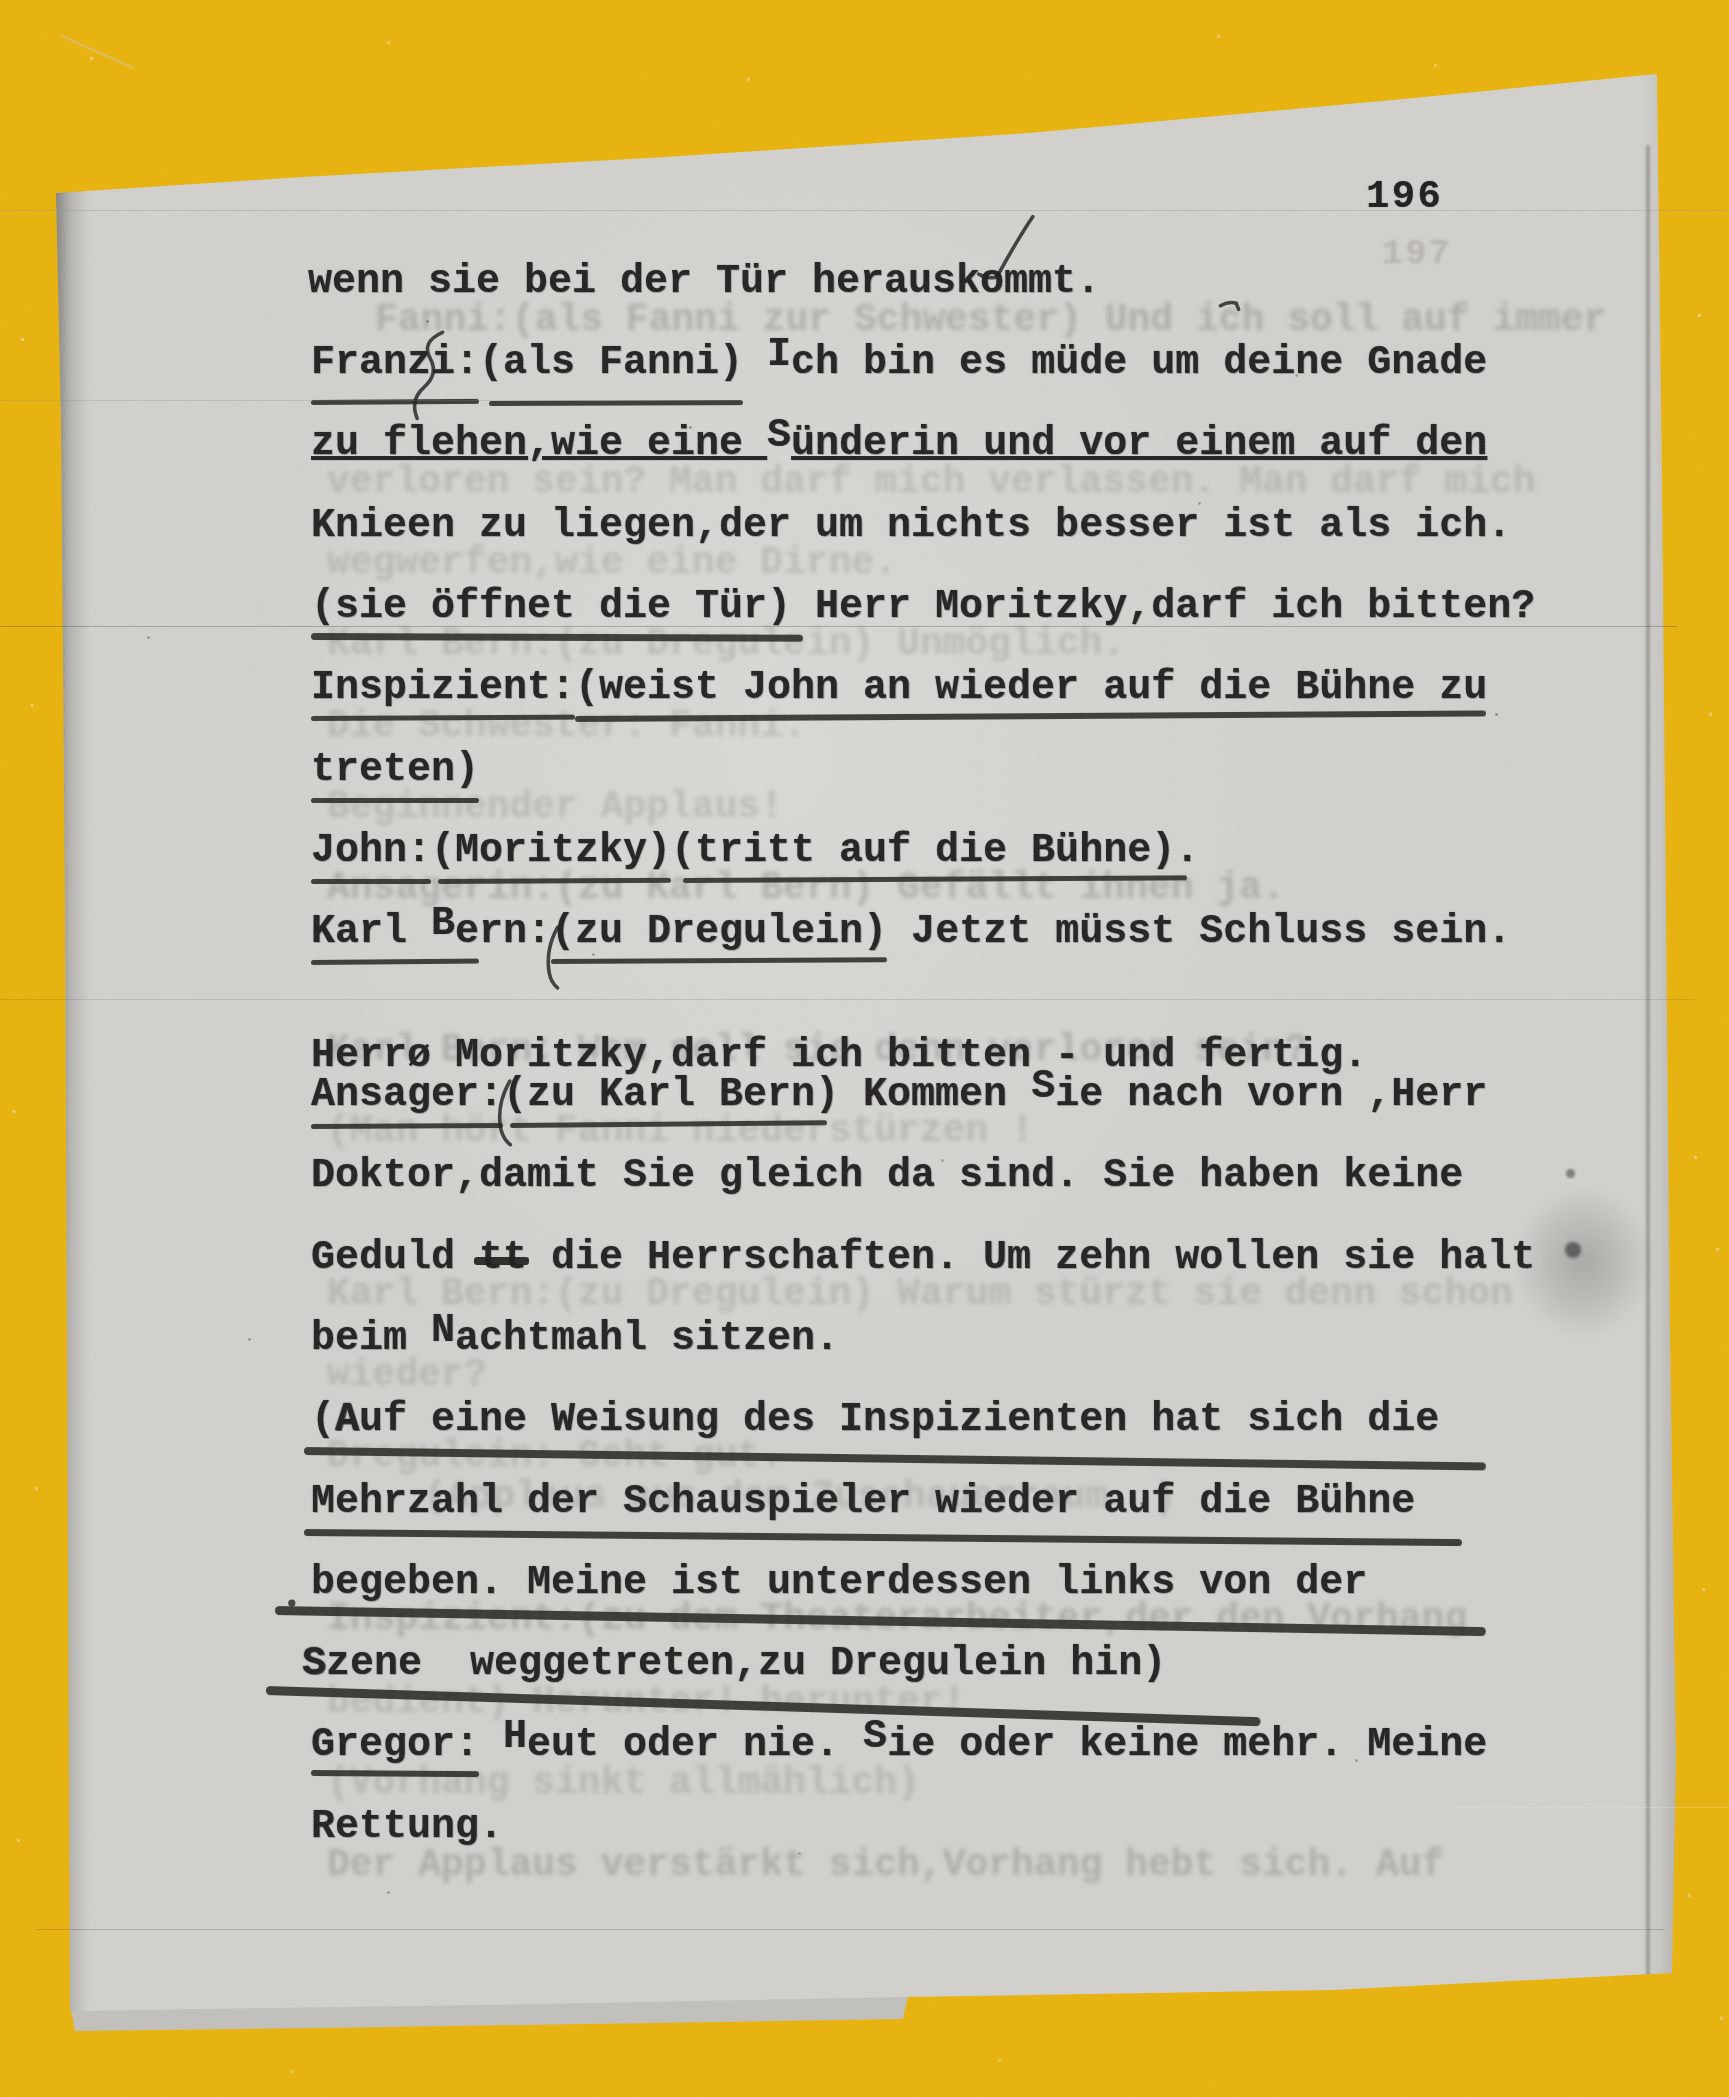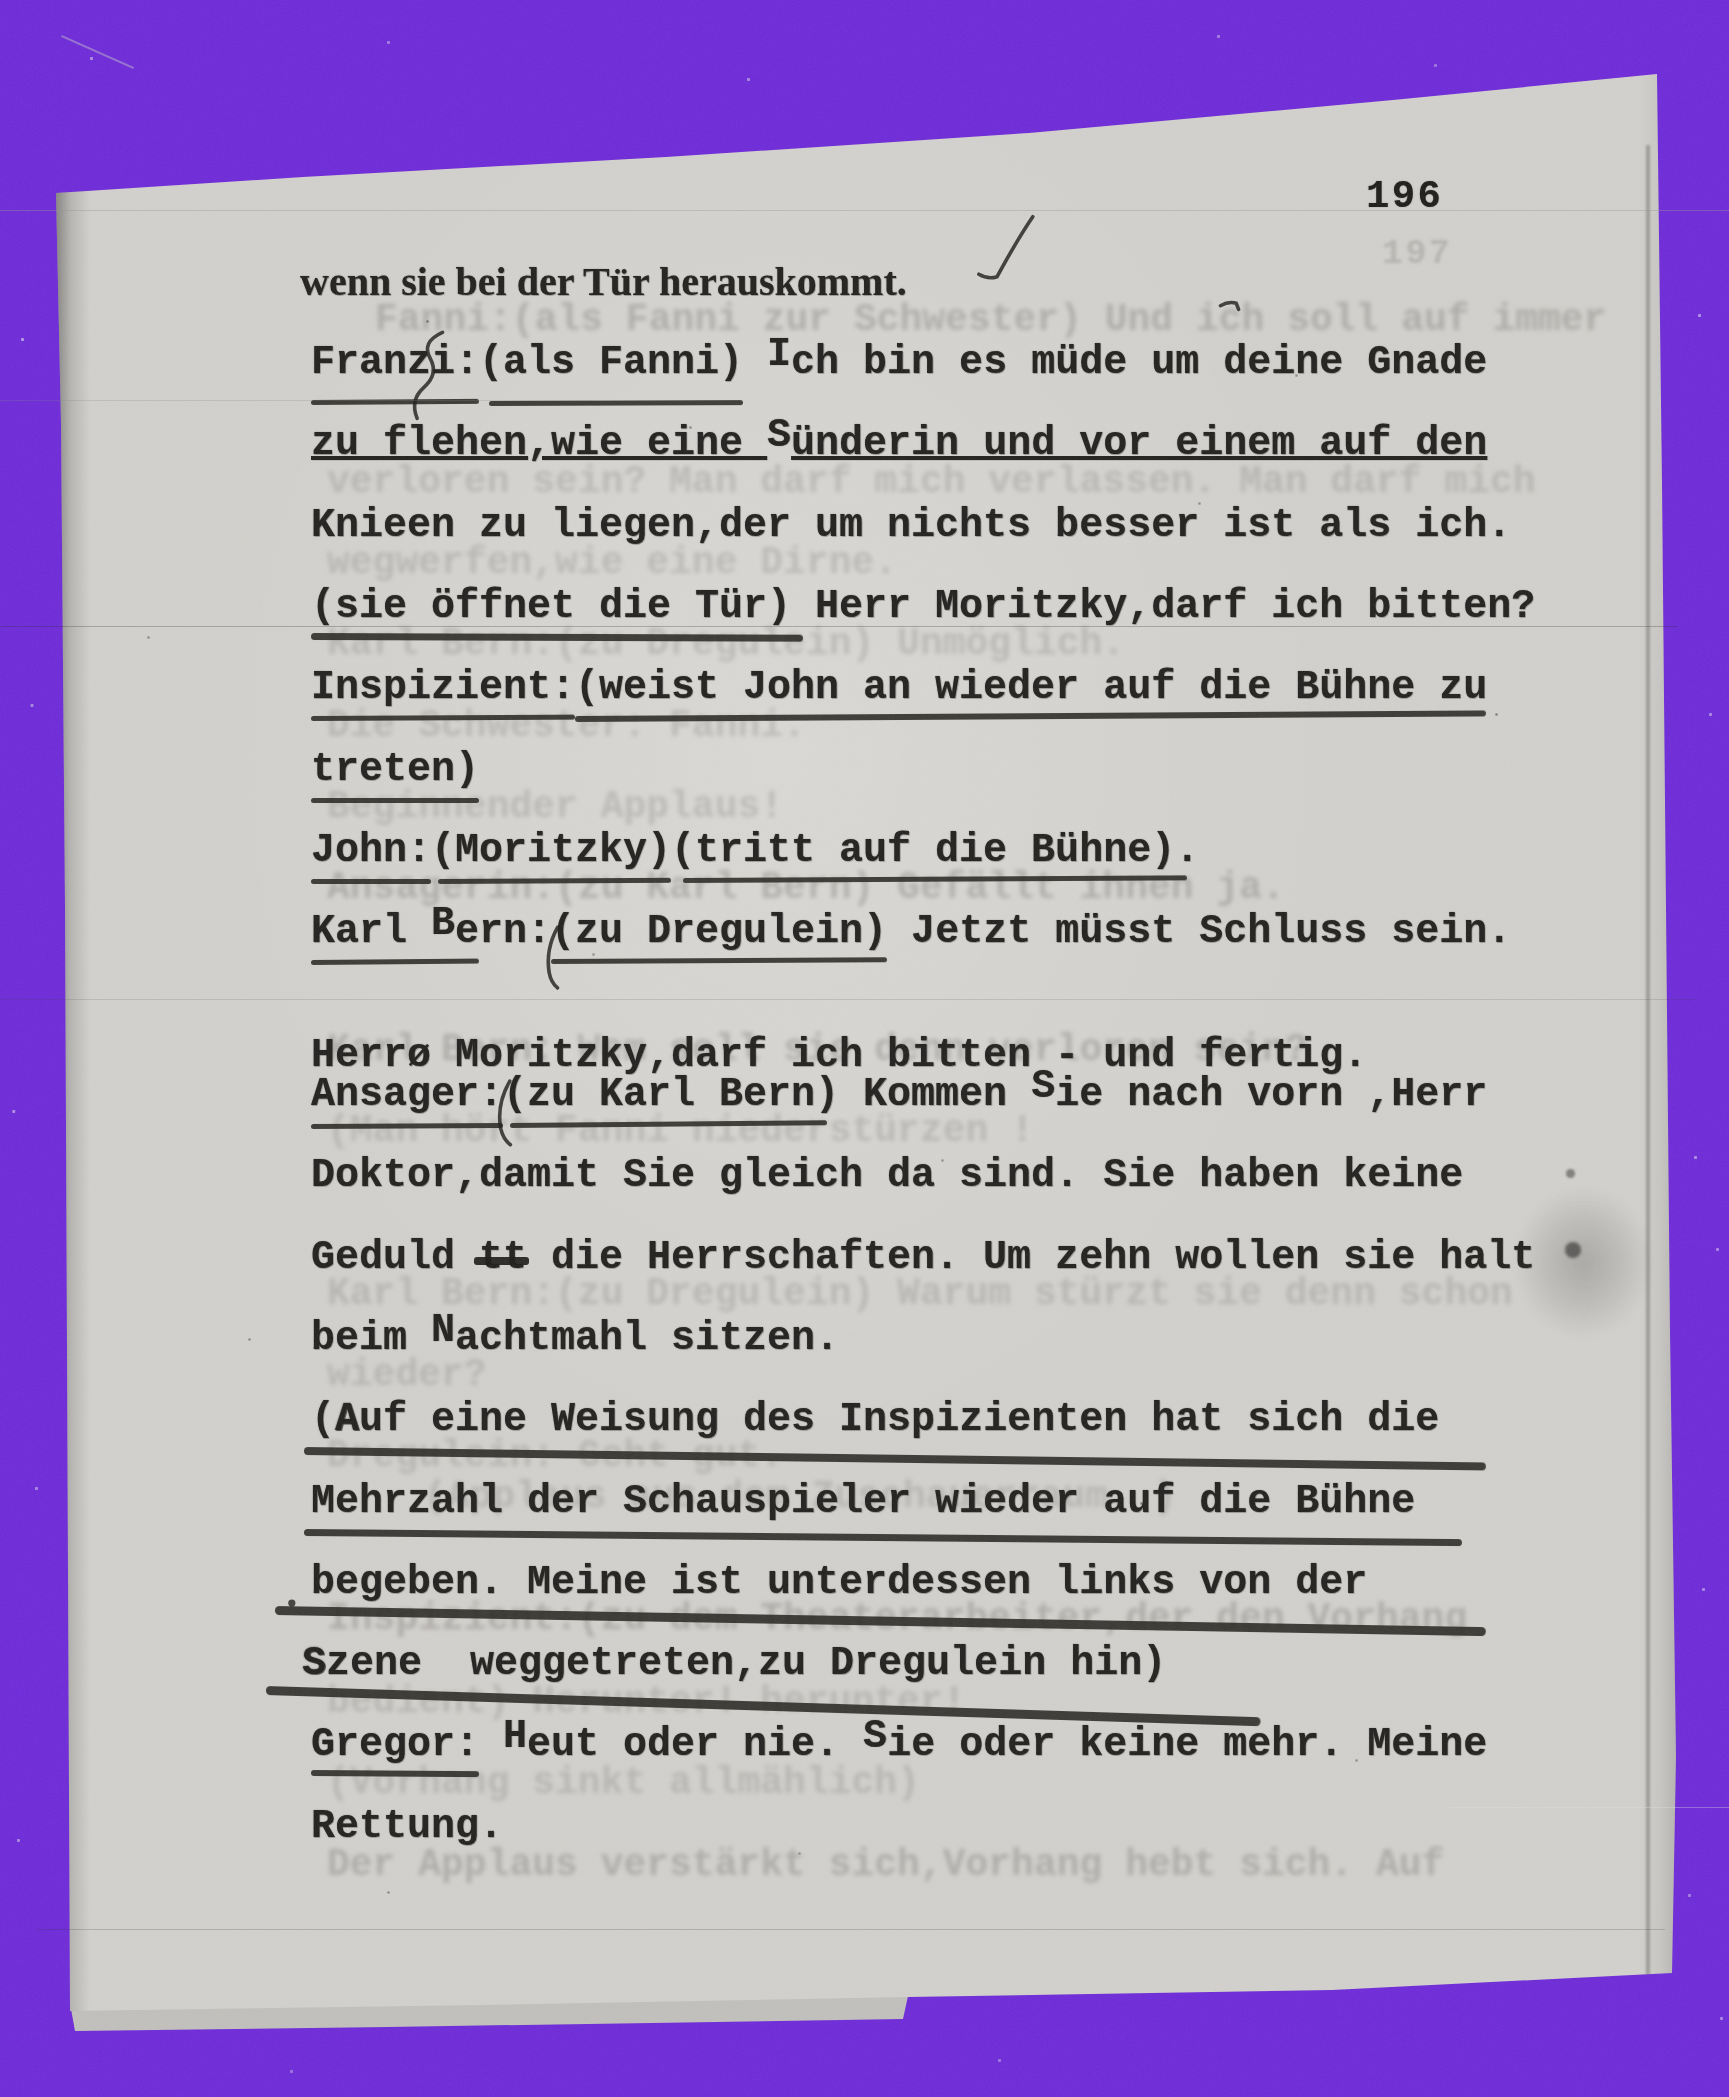--- a/index.html
+++ b/index.html
@@ -1,21 +1,21 @@
 <!DOCTYPE html>
 <html style="font-size:9.7px"><head>
 <meta charset="utf-8">
 <style>
   html,body{margin:0;padding:0;}
   body{
     width:1729px;height:2097px;overflow:hidden;
     background:#070707;
     font-family:"Liberation Mono", "DejaVu Sans Mono", monospace;
   }
-  #stage{position:absolute;left:0;top:0;width:1729px;height:2097px;background:#6d28d9;}
+  #stage{position:absolute;left:0;top:0;width:1729px;height:2097px;background:#eab308;}
 
   
   #under-sheet{
     position:absolute;left:0;top:0;width:1729px;height:2097px;
     background:#c2c0bc;
     clip-path:polygon(71px 2009px,908px 1996px,903px 2019px,388px 2027px,75px 2031px);
   }
 
   
   #page{
@@ -141,21 +141,21 @@
         <div class="ghost strong" style="left: 327px; top: 1600px;">Inspizient:(zu dem Theaterarbeiter,der den Vorhang</div>
         <div class="ghost" style="left: 327px; top: 1683px;">bedient) Herunter! herunter!</div>
         <div class="ghost" style="left: 327px; top: 1764px;">(Vorhang sinkt allmählich)</div>
         <div class="ghost strong" style="left: 327px; top: 1846px;">Der Applaus verstärkt sich,Vorhang hebt sich. Auf</div>
       </div>
 
     <div id="ghost-page-number">197</div>
     <div id="page-number">196</div>
 
     <div id="typed-lines">
-        <div class="line" style="left: 300px; top: 262px; font-family: Liberation Serif, serif;">wenn sie bei der Tür herauskommt.</div>
+        <div class="line" style="left: 308px; top: 262px;">wenn sie bei der Tür herauskommt.</div>
         <div class="line" style="left: 311px; top: 343px;">Franzi:(als Fanni) <span class="raised">I</span>ch bin es müde um deine Gnade</div>
         <div class="stroke" style="left: 311px; top: 400px; width: 168px; height: 5.4px; transform: rotate(-0.4deg);"></div>
         <div class="stroke" style="left: 489px; top: 401px; width: 254px; height: 5.4px; transform: rotate(-0.2deg);"></div>
         <div class="line" style="left: 311px; top: 424px; text-decoration: underline;">zu flehen,wie eine <span class="raised">S</span>ünderin und vor einem auf den</div>
         <div class="line" style="left: 311px; top: 506px;">Knieen zu liegen,der um nichts besser ist als ich.</div>
         <div class="line" style="left: 311px; top: 587px;">(sie öffnet die Tür) Herr Moritzky,darf ich bitten?</div>
         <div class="stroke" style="left: 311px; top: 633px; width: 492px; height: 7.3px; transform: rotate(0.2deg);"></div>
         <div class="line" style="left: 311px; top: 668px;">Inspizient:(weist John an wieder auf die Bühne zu</div>
         <div class="stroke" style="left: 311px; top: 716px; width: 264px; height: 5.4px; transform: rotate(-0.3deg);"></div>
         <div class="stroke" style="left: 575px; top: 716px; width: 911px; height: 6px; transform: rotate(-0.35deg);"></div>

